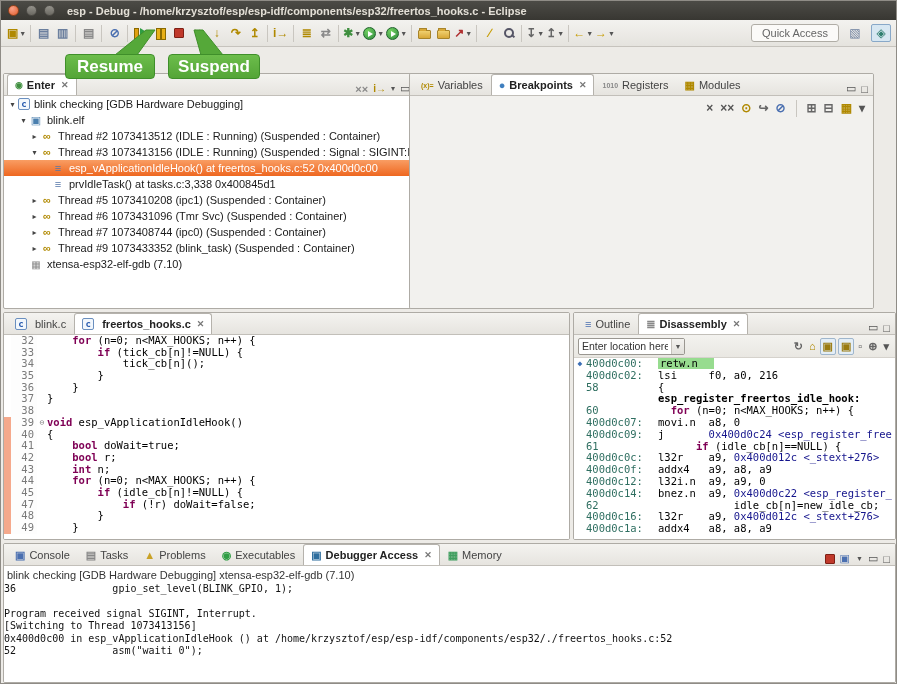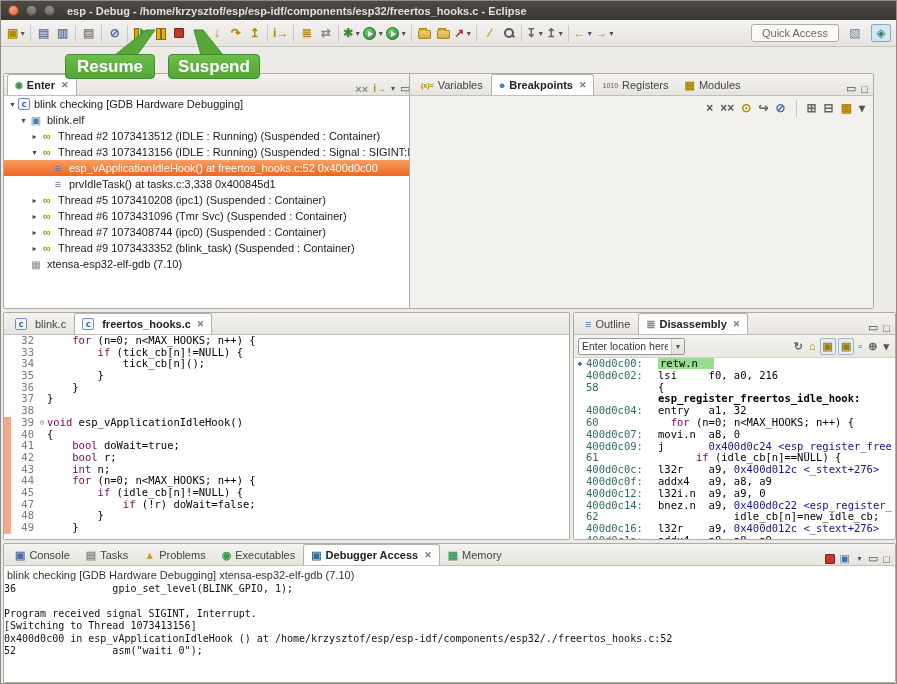--- a/index.html
+++ b/index.html
@@ -62,21 +62,21 @@
   .bp-content { height:188px; background:#f2f1ee; }
 
   
   .ed-content { background:#fff; height:206px; overflow:hidden; cursor:text; }
   .eline { display:flex; height:11.7px; line-height:11.7px; font-family:"DejaVu Sans Mono",monospace; font-size:10.5px; white-space:pre; }
   .rg { width:7px; flex:none; }
   .rg.on { background:#f5a98c; }
   .lnum { width:26px; flex:none; text-align:right; color:#7a7a7a; padding-right:3px; background:#fdfdfd; }
   .fold { width:10px; flex:none; color:#888; font-size:8px; line-height:11.7px; text-align:center; }
   .ecode { white-space:pre; color:#000; }
-  .c-k { color:#7f0055; font-weight:normal; }
+  .c-k { color:#7f0055; font-weight:bold; }
   .c-r { color:#14148c; }
   .c-b { font-weight:bold; }
 
   
   .da-toolbar { height:23px; background:linear-gradient(#f3f2ef,#e9e7e2); border-bottom:1px solid #d5d2cc; display:flex; align-items:center; padding:0 4px; gap:4px; }
   .loc-combo { display:flex; align-items:center; border:1px solid #9a9791; background:#fff; border-radius:2px; height:17px; }
   .loc-combo input { border:none; outline:none; width:92px; font-size:10.5px; color:#333; padding:0 3px; font-family:"Liberation Sans",sans-serif; }
   .loc-dd { width:13px; text-align:center; font-size:7px; color:#555; border-left:1px solid #c5c2bc; background:linear-gradient(#f3f2ef,#e2e0db); height:100%; line-height:16px; }
   .da-ic { font-size:11px; color:#9a7b10; padding:1px 2px; border-radius:2px; cursor:default; }
   .da-ic.tog { border:1px solid #9fb6cc; background:#e4eef6; }
@@ -414,21 +414,20 @@
           <span class="da-ic"><span style="color: rgb(102, 102, 102); font-weight: bold;">▫</span></span>
           <span class="da-ic"><span style="color: rgb(102, 102, 102); font-weight: bold;">⊕</span></span>
           <span class="da-ic"><span style="color: rgb(85, 85, 85); font-weight: bold;">▾</span></span>
         </span>
     </div>
     <div class="da-content">
         <div class="drow"><span class="dmark">◆</span><span class="dgut">400d0c00:</span><span class="dtext hlline"><span class="hlbg"><span>retw.n</span></span></span></div>
         <div class="drow"><span class="dmark"></span><span class="dgut">400d0c02:</span><span class="dtext"><span>lsi     f0, a0, 216</span></span></div>
         <div class="drow"><span class="dmark"></span><span class="dgut">58</span><span class="dtext"><span>{</span></span></div>
         <div class="drow"><span class="dmark"></span><span class="dgut"></span><span class="dtext"><span class="c-b">esp_register_freertos_idle_hook:</span></span></div>
-        <div class="drow"><span class="dmark"></span><span class="dgut">400d0c04:</span><span class="dtext"><span>entry   a1, 32</span></span></div>
         <div class="drow"><span class="dmark"></span><span class="dgut">60</span><span class="dtext"><span>  </span><span class="c-k">for</span><span> (n=0; n&lt;MAX_HOOKS; n++) {</span></span></div>
         <div class="drow"><span class="dmark"></span><span class="dgut">400d0c07:</span><span class="dtext"><span>movi.n  a8, 0</span></span></div>
         <div class="drow"><span class="dmark"></span><span class="dgut">400d0c09:</span><span class="dtext"><span>j       </span><span class="c-r">0x400d0c24 &lt;esp_register_free</span></span></div>
         <div class="drow"><span class="dmark"></span><span class="dgut">61</span><span class="dtext"><span>      </span><span class="c-k">if</span><span> (idle_cb[n]==NULL) {</span></span></div>
         <div class="drow"><span class="dmark"></span><span class="dgut">400d0c0c:</span><span class="dtext"><span>l32r    a9, </span><span class="c-r">0x400d012c &lt;_stext+276&gt;</span></span></div>
         <div class="drow"><span class="dmark"></span><span class="dgut">400d0c0f:</span><span class="dtext"><span>addx4   a9, a8, a9</span></span></div>
         <div class="drow"><span class="dmark"></span><span class="dgut">400d0c12:</span><span class="dtext"><span>l32i.n  a9, a9, 0</span></span></div>
         <div class="drow"><span class="dmark"></span><span class="dgut">400d0c14:</span><span class="dtext"><span>bnez.n  a9, </span><span class="c-r">0x400d0c22 &lt;esp_register_</span></span></div>
         <div class="drow"><span class="dmark"></span><span class="dgut">62</span><span class="dtext"><span>            idle_cb[n]=new_idle_cb;</span></span></div>
         <div class="drow"><span class="dmark"></span><span class="dgut">400d0c16:</span><span class="dtext"><span>l32r    a9, </span><span class="c-r">0x400d012c &lt;_stext+276&gt;</span></span></div>

